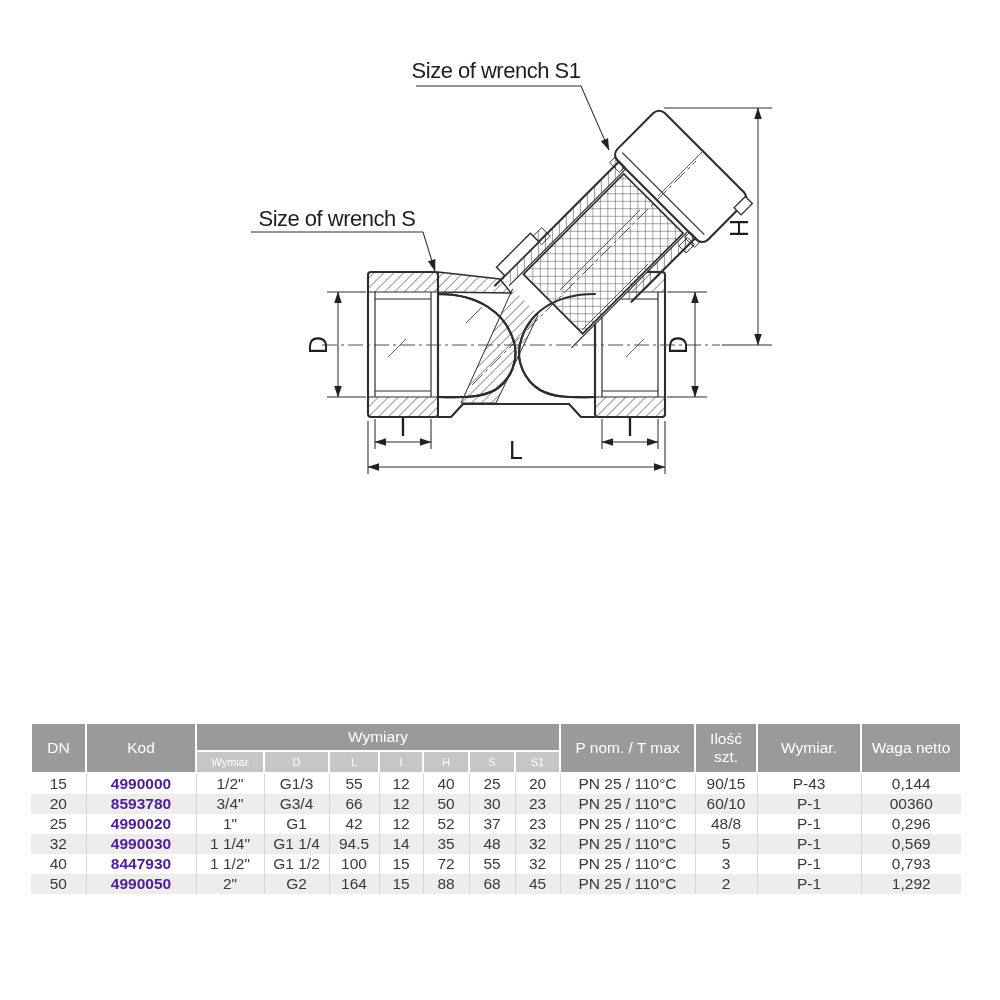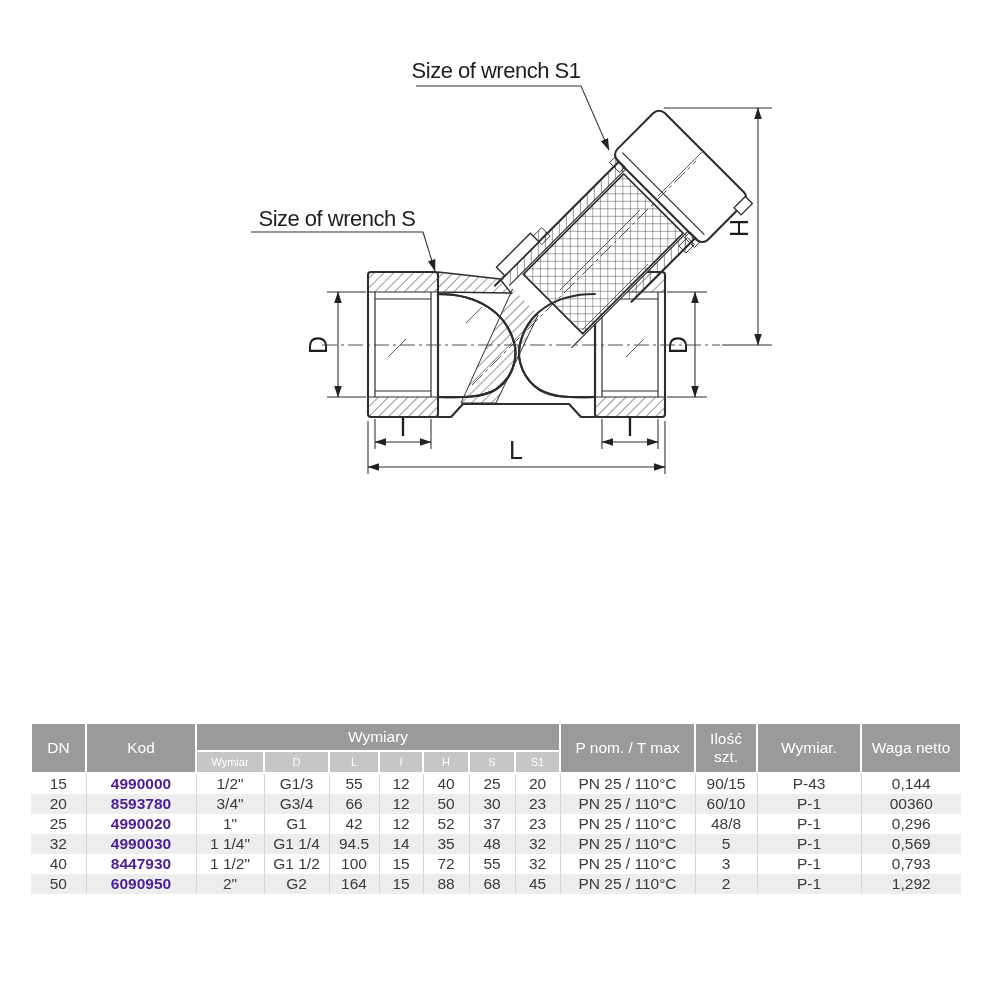--- a/index.html
+++ b/index.html
@@ -289,21 +289,21 @@
         <td>72</td>
         <td>55</td>
         <td>32</td>
         <td>PN 25 / 110°C</td>
         <td>3</td>
         <td>P-1</td>
         <td>0,793</td>
       </tr>
       <tr class="alt">
         <td>50</td>
-        <td class="kod">6090950</td>
+        <td class="kod">4990050</td>
         <td>2"</td>
         <td>G2</td>
         <td>164</td>
         <td>15</td>
         <td>88</td>
         <td>68</td>
         <td>45</td>
         <td>PN 25 / 110°C</td>
         <td>2</td>
         <td>P-1</td>

